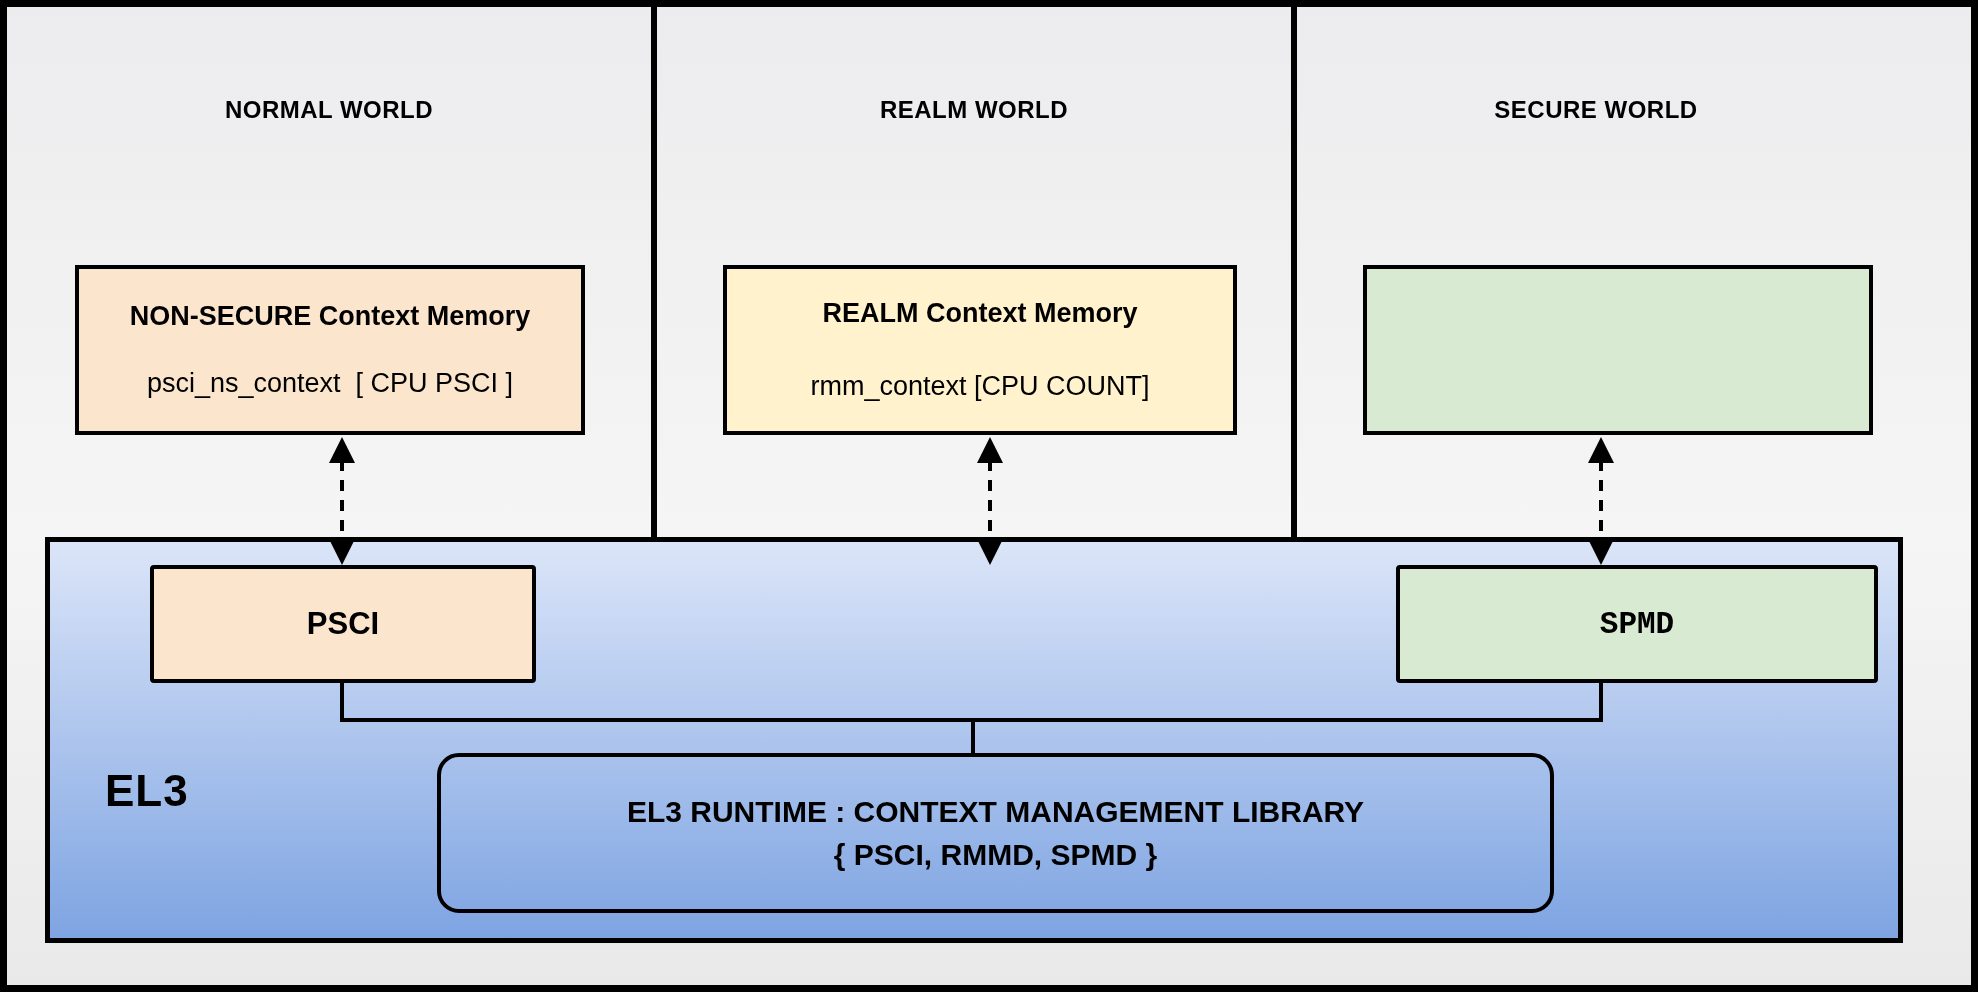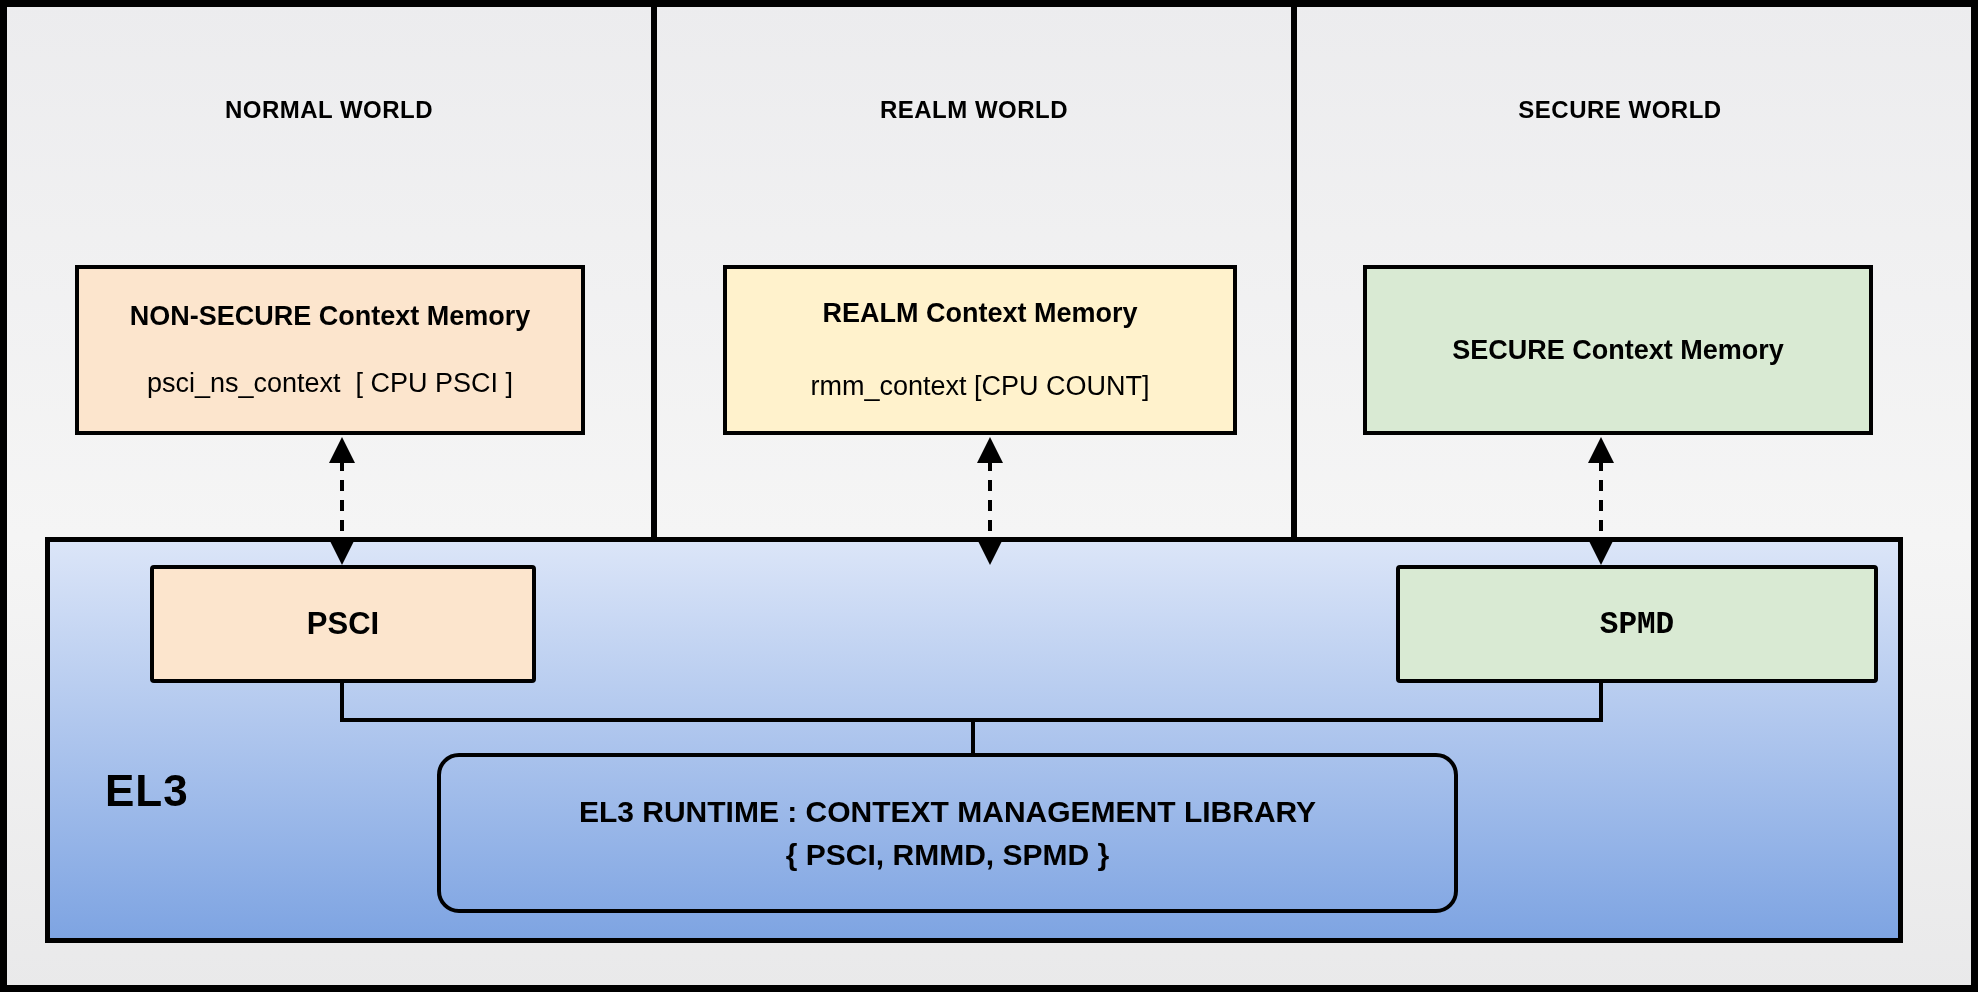--- a/index.html
+++ b/index.html
@@ -28,47 +28,46 @@
     background:linear-gradient(180deg, var(--el3-top,#dbe5f8) 0%, var(--el3-bottom,#7ea4e2) 100%);
     z-index:2;
   }
   .el3-label{position:absolute;left:105px;top:766px;font-size:44px;font-weight:bold;z-index:4;letter-spacing:1px;}
   .disp-box{
     position:absolute;top:565px;height:118px;box-sizing:border-box;border:4px solid #000;border-radius:4px;
     display:flex;align-items:center;justify-content:center;font-size:31px;font-weight:bold;z-index:4;
   }
   .conn{position:absolute;background:#000;z-index:3;}
   .runtime-box{
-    position:absolute;left:437px;top:753px;width:1021px;height:160px;box-sizing:border-box;
+    position:absolute;left:437px;top:753px;width:1117px;height:160px;box-sizing:border-box;
     border:4px solid #000;border-radius:22px;display:flex;flex-direction:column;align-items:center;justify-content:center;
     font-size:30px;font-weight:bold;line-height:1.45;text-align:center;z-index:4;
   }
 </style>
 </head>
 <body>
 
 <div class="stage">
 
   <div class="divider" style="left:651px;"></div>
   <div class="divider" style="left:1291px;"></div>
 
   <div class="world-title" style="left:7px;width:644px;">NORMAL WORLD</div>
   <div class="world-title" style="left:657px;width:634px;">REALM WORLD</div>
-  <div class="world-title" style="left:1297px;width:598px;padding-left:24px;">SECURE WORLD</div>
+  <div class="world-title" style="left:1297px;width:598px;">SECURE WORLD</div>
 
   <div class="mem-box bg-peach" style="left:75px;width:510px;">
     <div class="mem-title">NON-SECURE Context Memory</div>
     <div class="mem-code">psci_ns_context  [ CPU PSCI ]</div>
   </div>
   <div class="mem-box bg-yellow" style="left:723px;width:514px;">
     <div class="mem-title">REALM Context Memory</div>
     <div class="mem-code">rmm_context [CPU COUNT]</div>
   </div>
   <div class="mem-box bg-green" style="left:1363px;width:510px;">
-    <div class="mem-title">SECURE Context Memory</div>
   </div>
 
   <div class="el3-box"></div>
   <div class="el3-label">EL3</div>
 
   <div class="disp-box bg-peach" style="left:150px;width:386px;">PSCI</div>
   <div class="disp-box bg-green" style="left:1396px;width:482px;font-family:Liberation Mono, monospace;">SPMD</div>
 
   <div class="conn" style="left:340px;top:683px;width:4px;height:37px;"></div>
   <div class="conn" style="left:1599px;top:683px;width:4px;height:37px;"></div>

